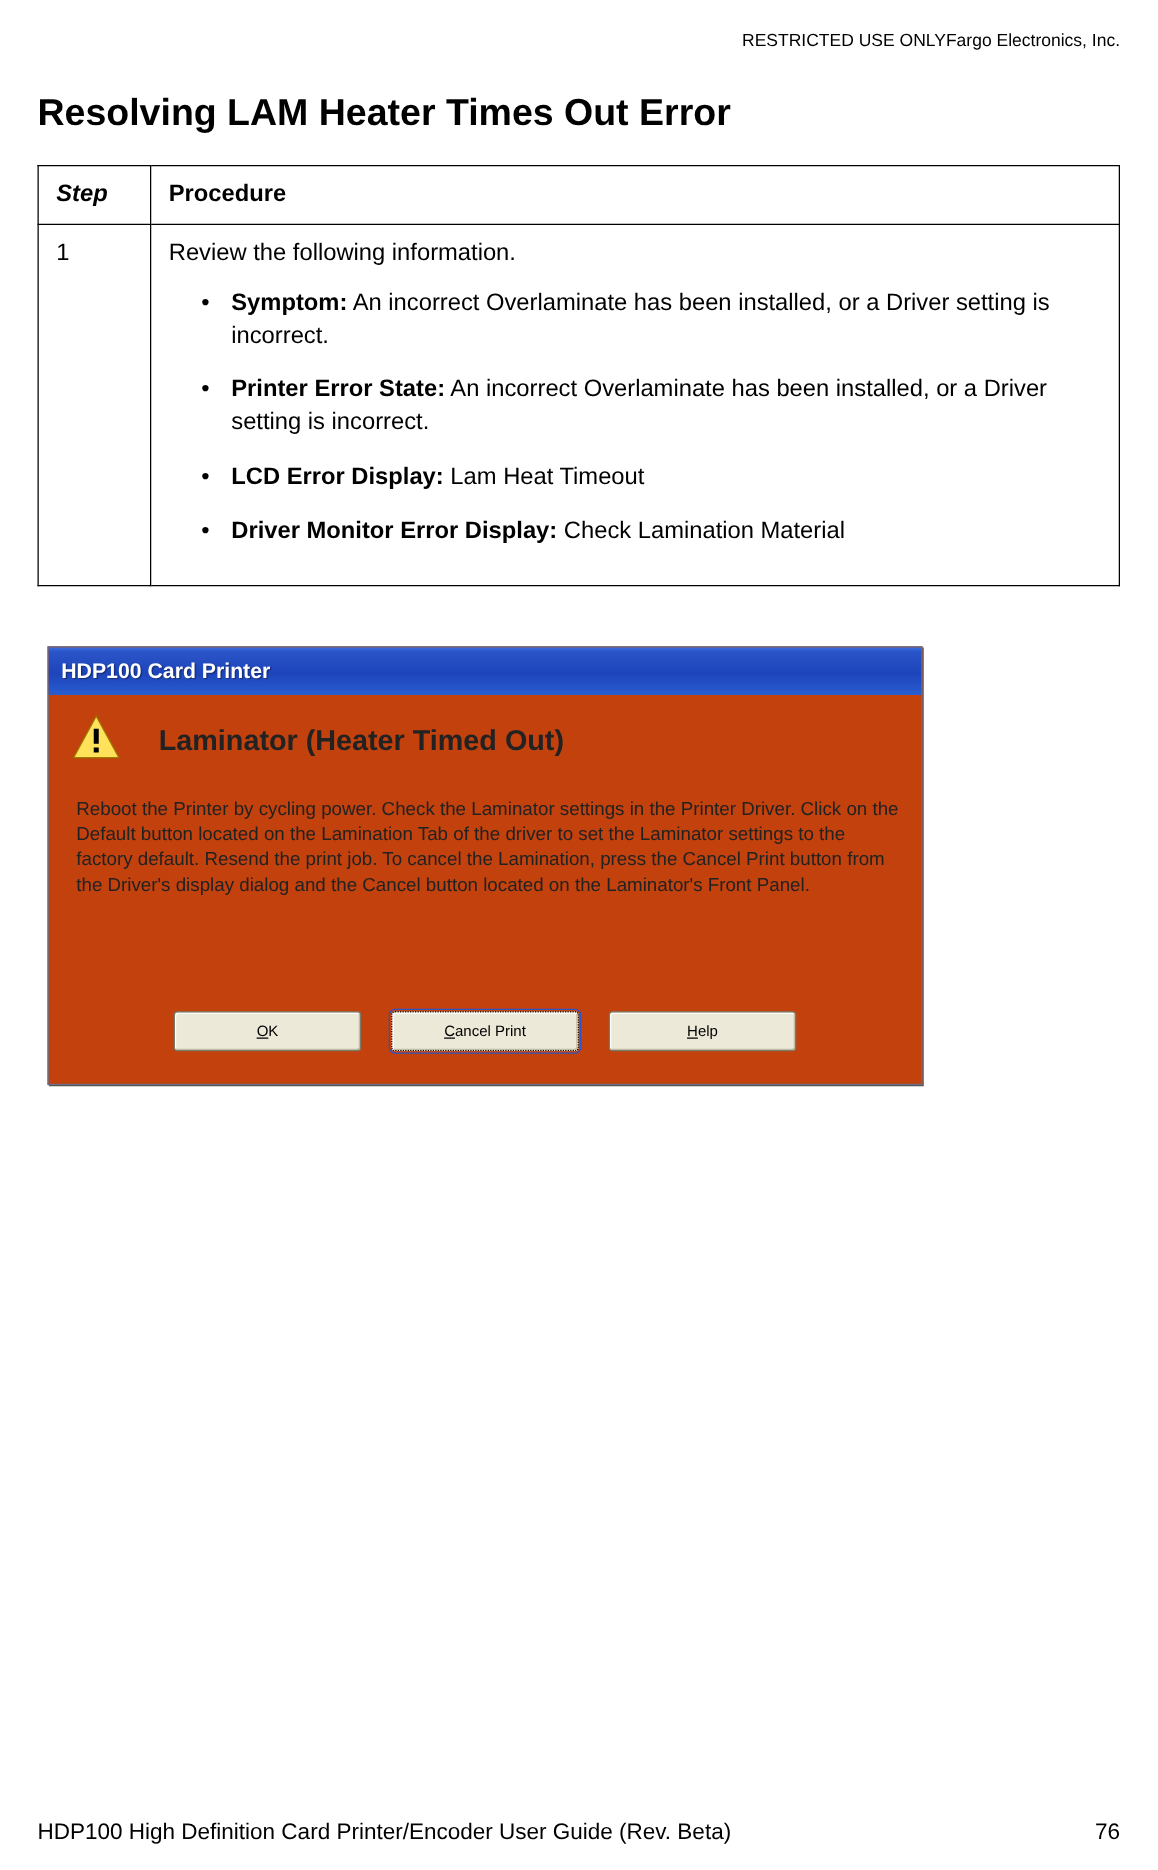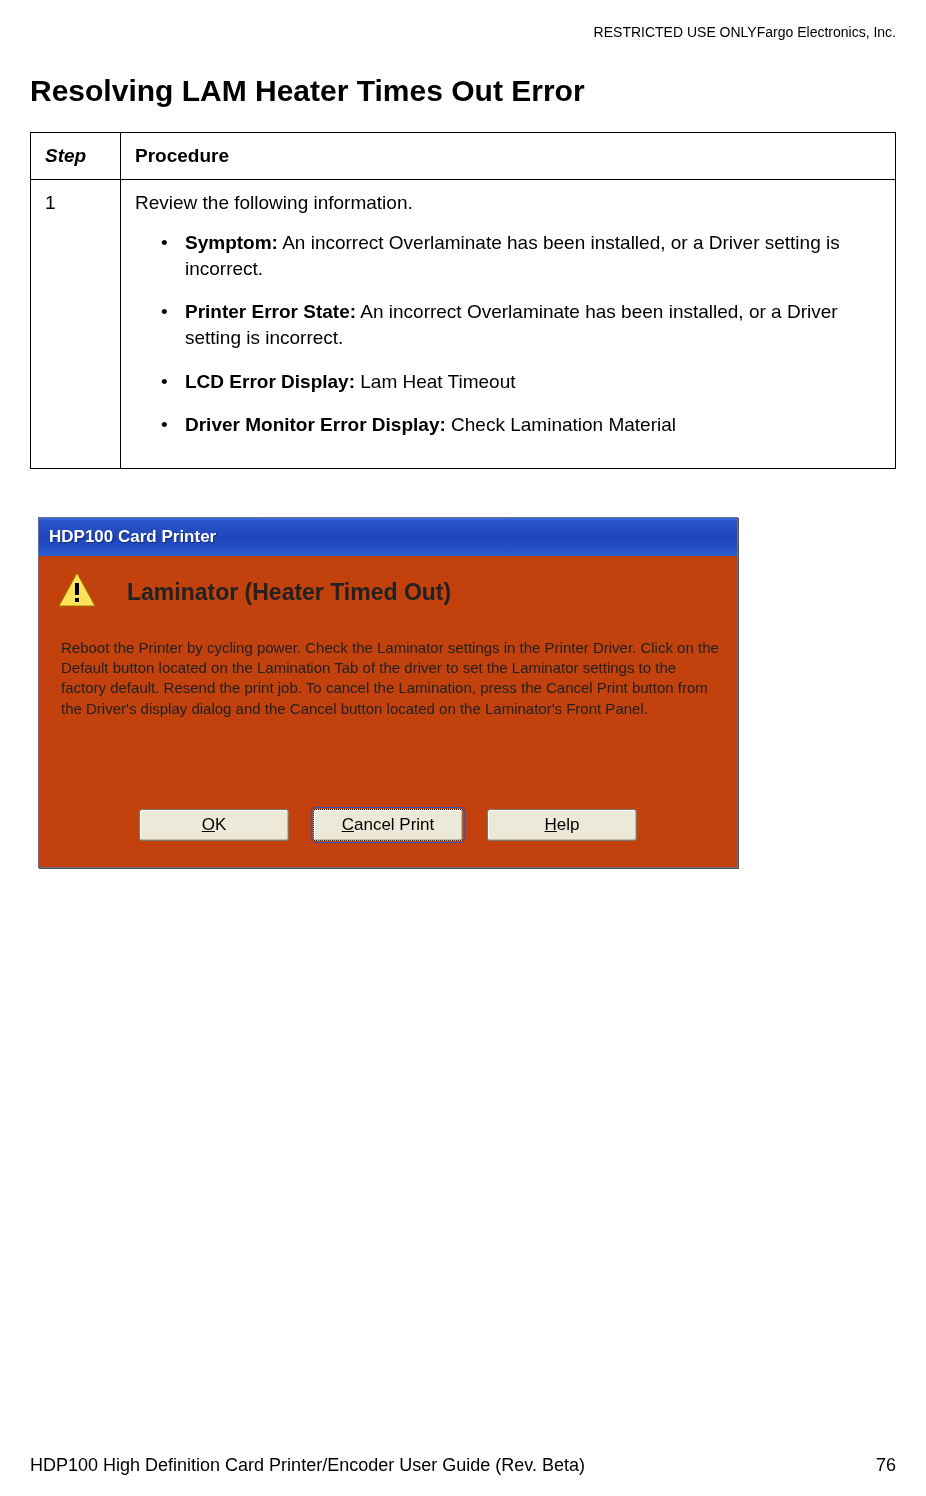--- a/index.html
+++ b/index.html
@@ -112,21 +112,21 @@
       gap: 24px;
       padding-bottom: 8px;
     }
     .win-btn {
       min-width: 150px;
       height: 32px;
       background: #ece9d8;
       border: 1px solid #7a7a6a;
       border-radius: 3px;
       box-shadow: inset 1px 1px 0 #fff, inset -1px -1px 0 #c0bda4;
-      font-size: 17px;
+      font-size: 12px;
       font-family: Tahoma, Arial, sans-serif;
       cursor: pointer;
       display: flex;
       align-items: center;
       justify-content: center;
     }
     .win-btn.default {
       border: 1px dotted #000;
       outline: 1px solid #2a55c8;
       outline-offset: 1px;

